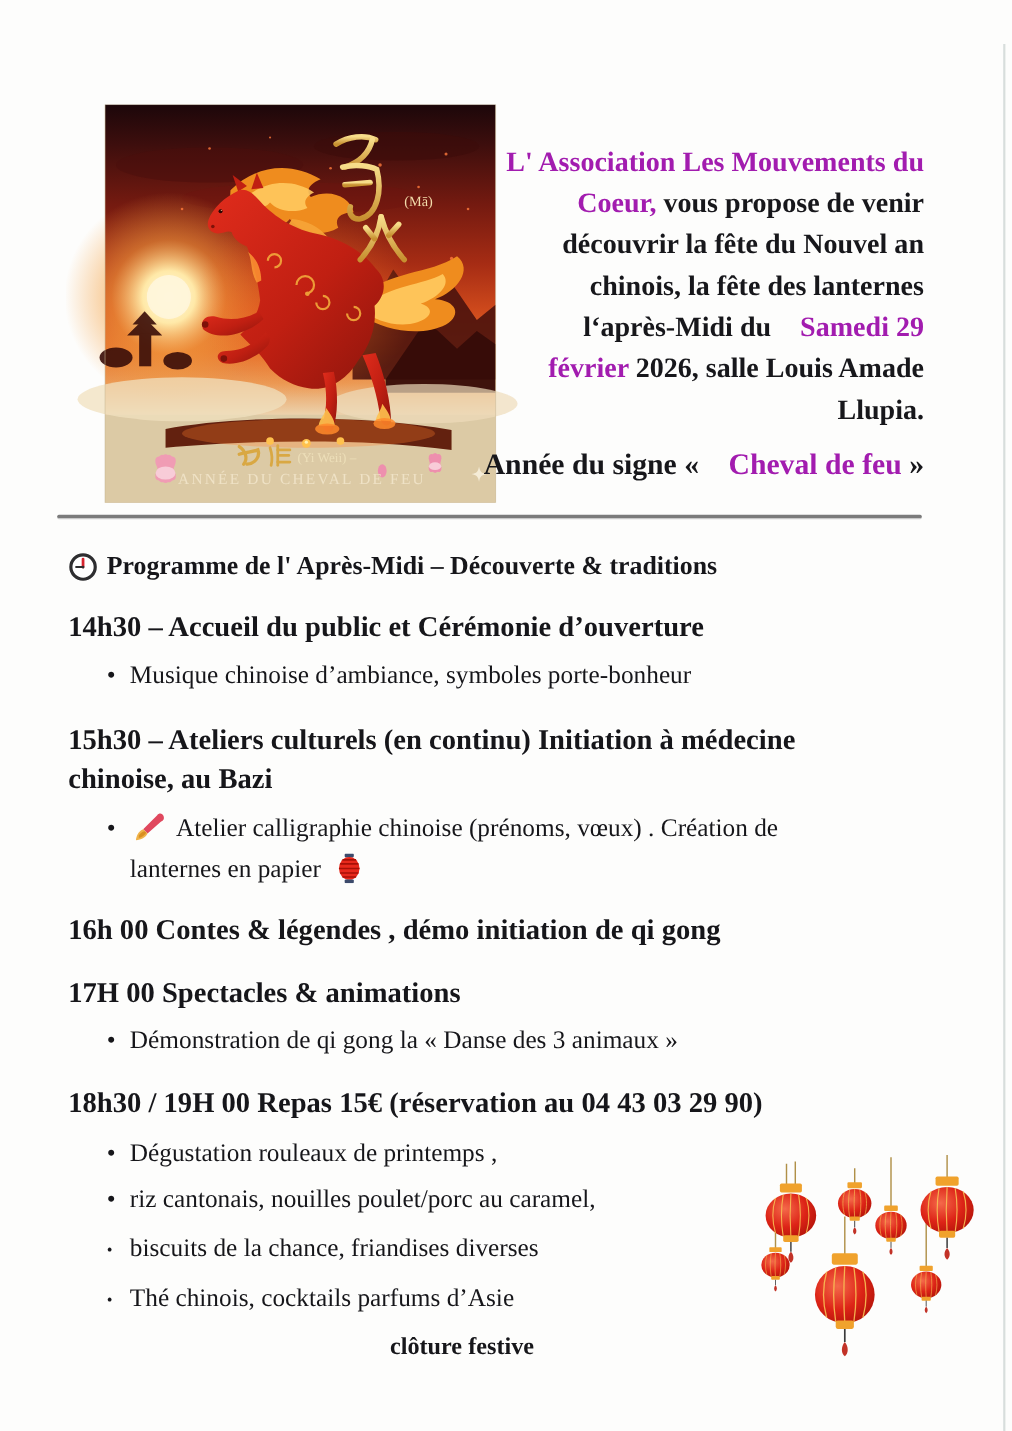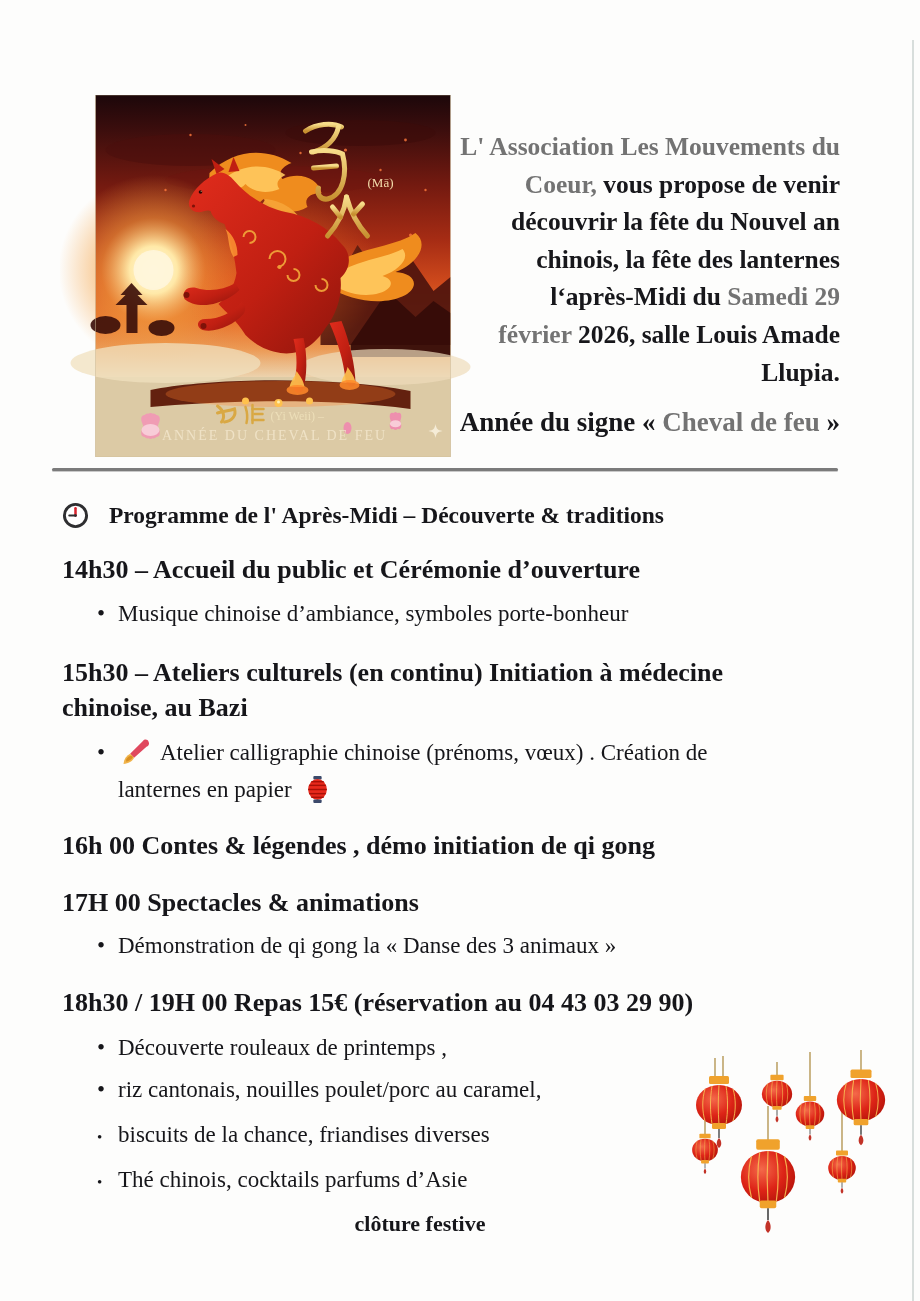--- a/index.html
+++ b/index.html
@@ -10,25 +10,25 @@
     color:#16161a;
   }
   .scan-line{position:absolute;left:912px;top:40px;width:2px;height:1261px;background:#d8dedc;}
   .hero-img{position:absolute;left:60px;top:95px;width:426px;height:362px;}
   .hero-img svg{display:block;width:100%;height:100%;}
   .intro{
     position:absolute;right:80px;top:128px;text-align:right;
     font-weight:bold;font-size:25.5px;line-height:37.6px;color:#17171b;
   }
   .intro-line{white-space:nowrap;}
-  .red{color:#737373;}
+  .red{color:#a21caf;margin-left:20px;}
   .sign-line{white-space:nowrap;font-size:27px;margin-top:13px;}
   .divider{position:absolute;left:52px;top:468px;width:786px;height:3px;background:#7b7b7b;border-radius:2px;box-shadow:0 1px 0 #c9c9c9;}
   .schedule{position:absolute;left:62px;top:502px;width:800px;}
-  .sched-header{display:flex;align-items:flex-end;gap:20px;font-weight:bold;font-size:23.5px;white-space:nowrap;}
+  .sched-header{display:flex;align-items:flex-end;gap:8px;font-weight:bold;font-size:23.5px;white-space:nowrap;}
   .slot-title{font-weight:bold;font-size:26px;white-space:nowrap;line-height:35px;}
   .t14{margin-top:23px;}
   .t15{margin-top:26px;}
   .t16{margin-top:20px;}
   .t17{margin-top:22px;}
   .t18{margin-top:24px;}
   .bullet{position:relative;padding-left:56px;font-size:23px;line-height:30px;white-space:nowrap;}
   .bullet::before{content:"•";position:absolute;left:35px;top:0;font-size:23px;}
   .bullet.small::before{font-size:15px;top:2px;}
   .b14{margin-top:12px;}
@@ -259,21 +259,21 @@
       <rect x="6" y="22.6" width="8" height="3.4" rx="1" fill="#3c4a6b"></rect>
     </svg>
   </div>
 
   <div class="slot-title t16">16h 00 Contes &amp; légendes , démo initiation de qi gong</div>
 
   <div class="slot-title t17">17H 00  Spectacles &amp; animations</div>
   <div class="bullet b17">Démonstration de qi gong la « Danse des 3 animaux »</div>
 
   <div class="slot-title t18">18h30 / 19H 00  Repas 15€ (réservation au 04 43 03 29 90)</div>
-  <div class="bullet b18a">Découverte rouleaux de printemps ,</div>
+  <div class="bullet b18a">Dégustation rouleaux de printemps ,</div>
   <div class="bullet b18b">riz cantonais, nouilles poulet/porc au caramel,</div>
   <div class="bullet small b18c">biscuits de la chance, friandises diverses</div>
   <div class="bullet small b18d">Thé chinois, cocktails parfums d’Asie</div>
 
   <div class="closing">clôture festive</div>
 </div>
 
 <div class="lanterns">
 <svg viewBox="0 0 245 195">
   <defs>

